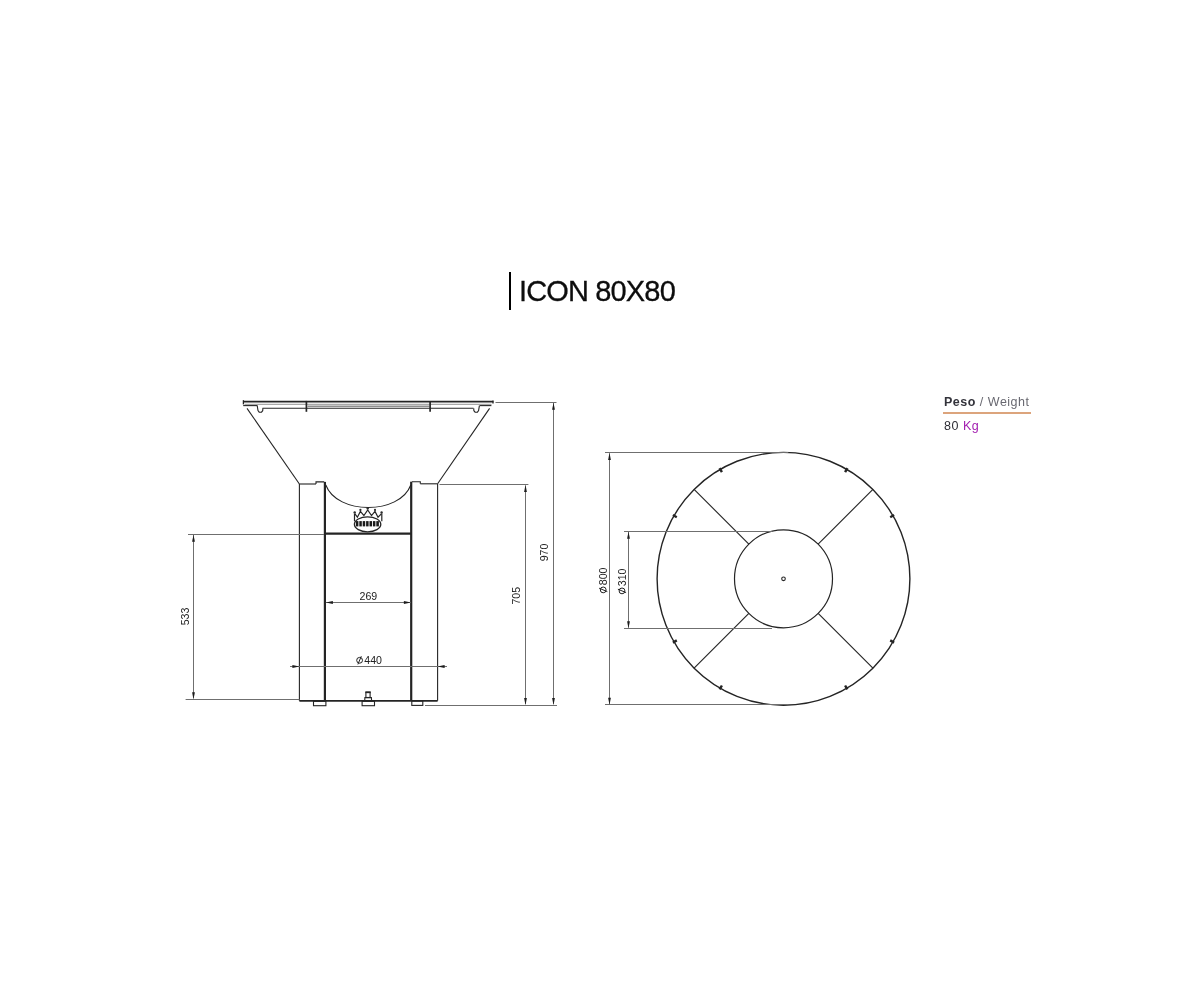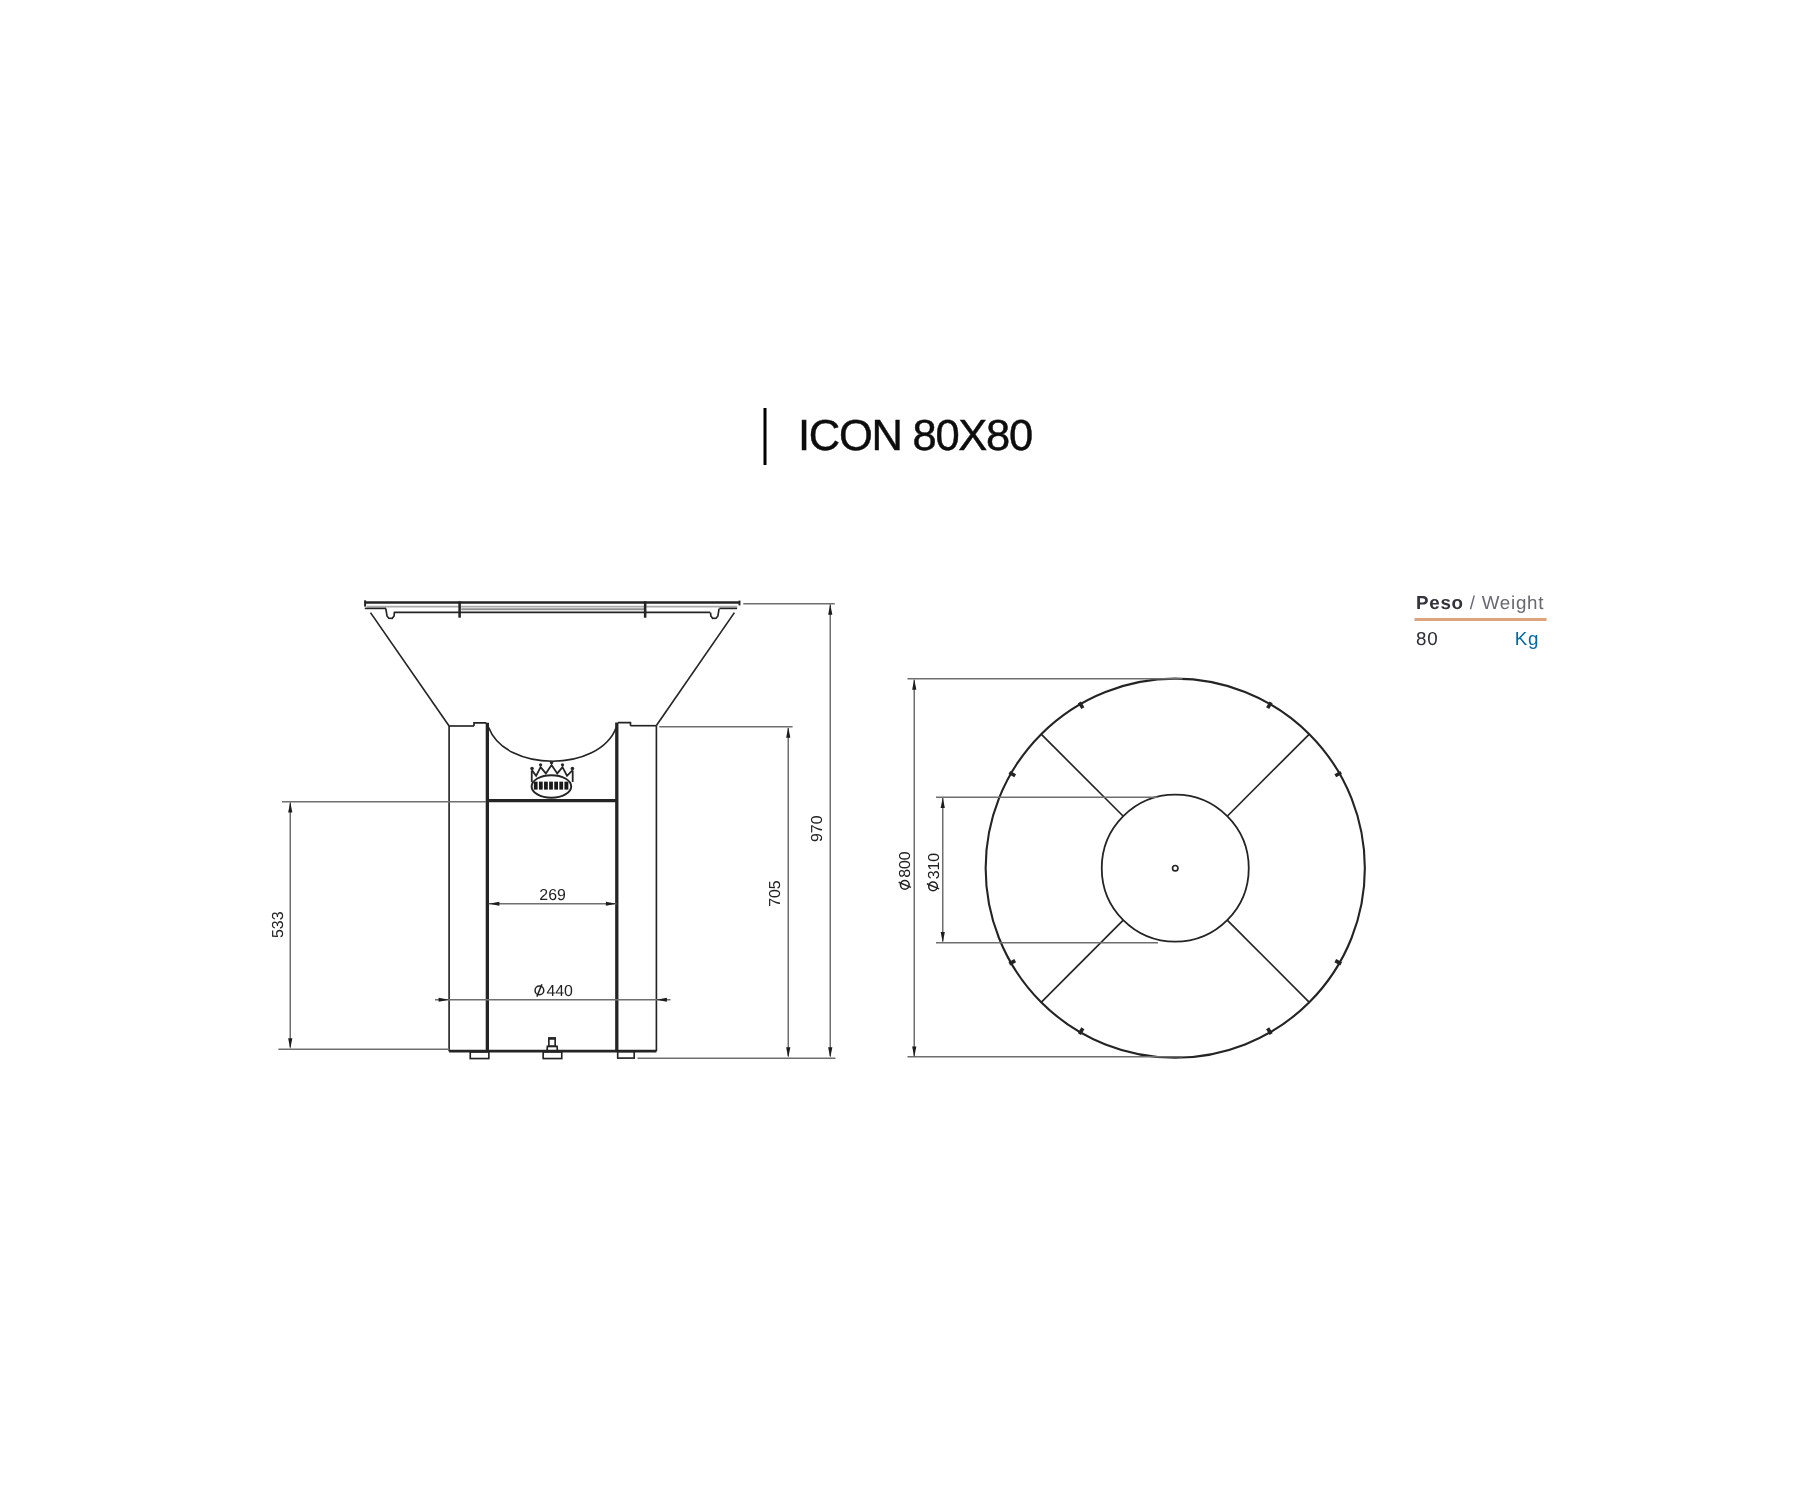--- a/index.html
+++ b/index.html
@@ -2,32 +2,32 @@
 <html><head>
 <meta charset="utf-8">
 <style>
   html,body{margin:0;padding:0;background:#ffffff;width:1200px;height:1000px;overflow:hidden;}
   body{font-family:"Liberation Sans", sans-serif;position:relative;}
   .abs{position:absolute;}
 </style>
 </head>
 <body>
 
-<div class="abs" style="left:509px;top:272px;height:38px;border-left:2.5px solid #000;padding-left:21px;display:flex;align-items:center;">
+<div class="abs" style="left:509px;top:272px;height:38px;border-left:2.5px solid #000;padding-left:8px;display:flex;align-items:center;">
   <span style="font-size:29px;color:#0d0d0d;letter-spacing:-0.85px;-webkit-text-stroke:0.3px #0d0d0d;">ICON 80X80</span>
 </div>
 
 <div class="abs" style="left:944px;top:395px;font-size:12.5px;letter-spacing:0.5px;white-space:nowrap;">
   <span style="font-weight:bold;color:#33333b;">Peso</span><span style="color:#686870;"> / Weight</span>
 </div>
 
 <div class="abs" style="left:943px;top:411.5px;width:88px;height:2px;background:#dca47c;"></div>
 
 <div class="abs" style="left:944px;top:419px;font-size:12.5px;letter-spacing:0.5px;white-space:nowrap;">
-  <span style="font-weight:normal;color:#2e2e36;">80</span><span style="color:#0369a1;margin-left:47px;"> Kg</span>
+  <span style="font-weight:normal;color:#2e2e36;">80</span><span style="color:#a21caf;"> Kg</span>
 </div>
 
 <svg class="abs" style="left:0;top:0;" width="1200" height="1000" viewBox="0 0 1200 1000" fill="none" stroke-linecap="butt">
 <g stroke="#242424" stroke-width="1.1">
 
   <g>
 
     <path d="M243,401.7 H493.3" stroke-width="1.7"></path>
     <path d="M243.4,400.2 V404.4" stroke-width="1.3"></path>
     <path d="M493,400.4 V403.6" stroke-width="1.3"></path>

